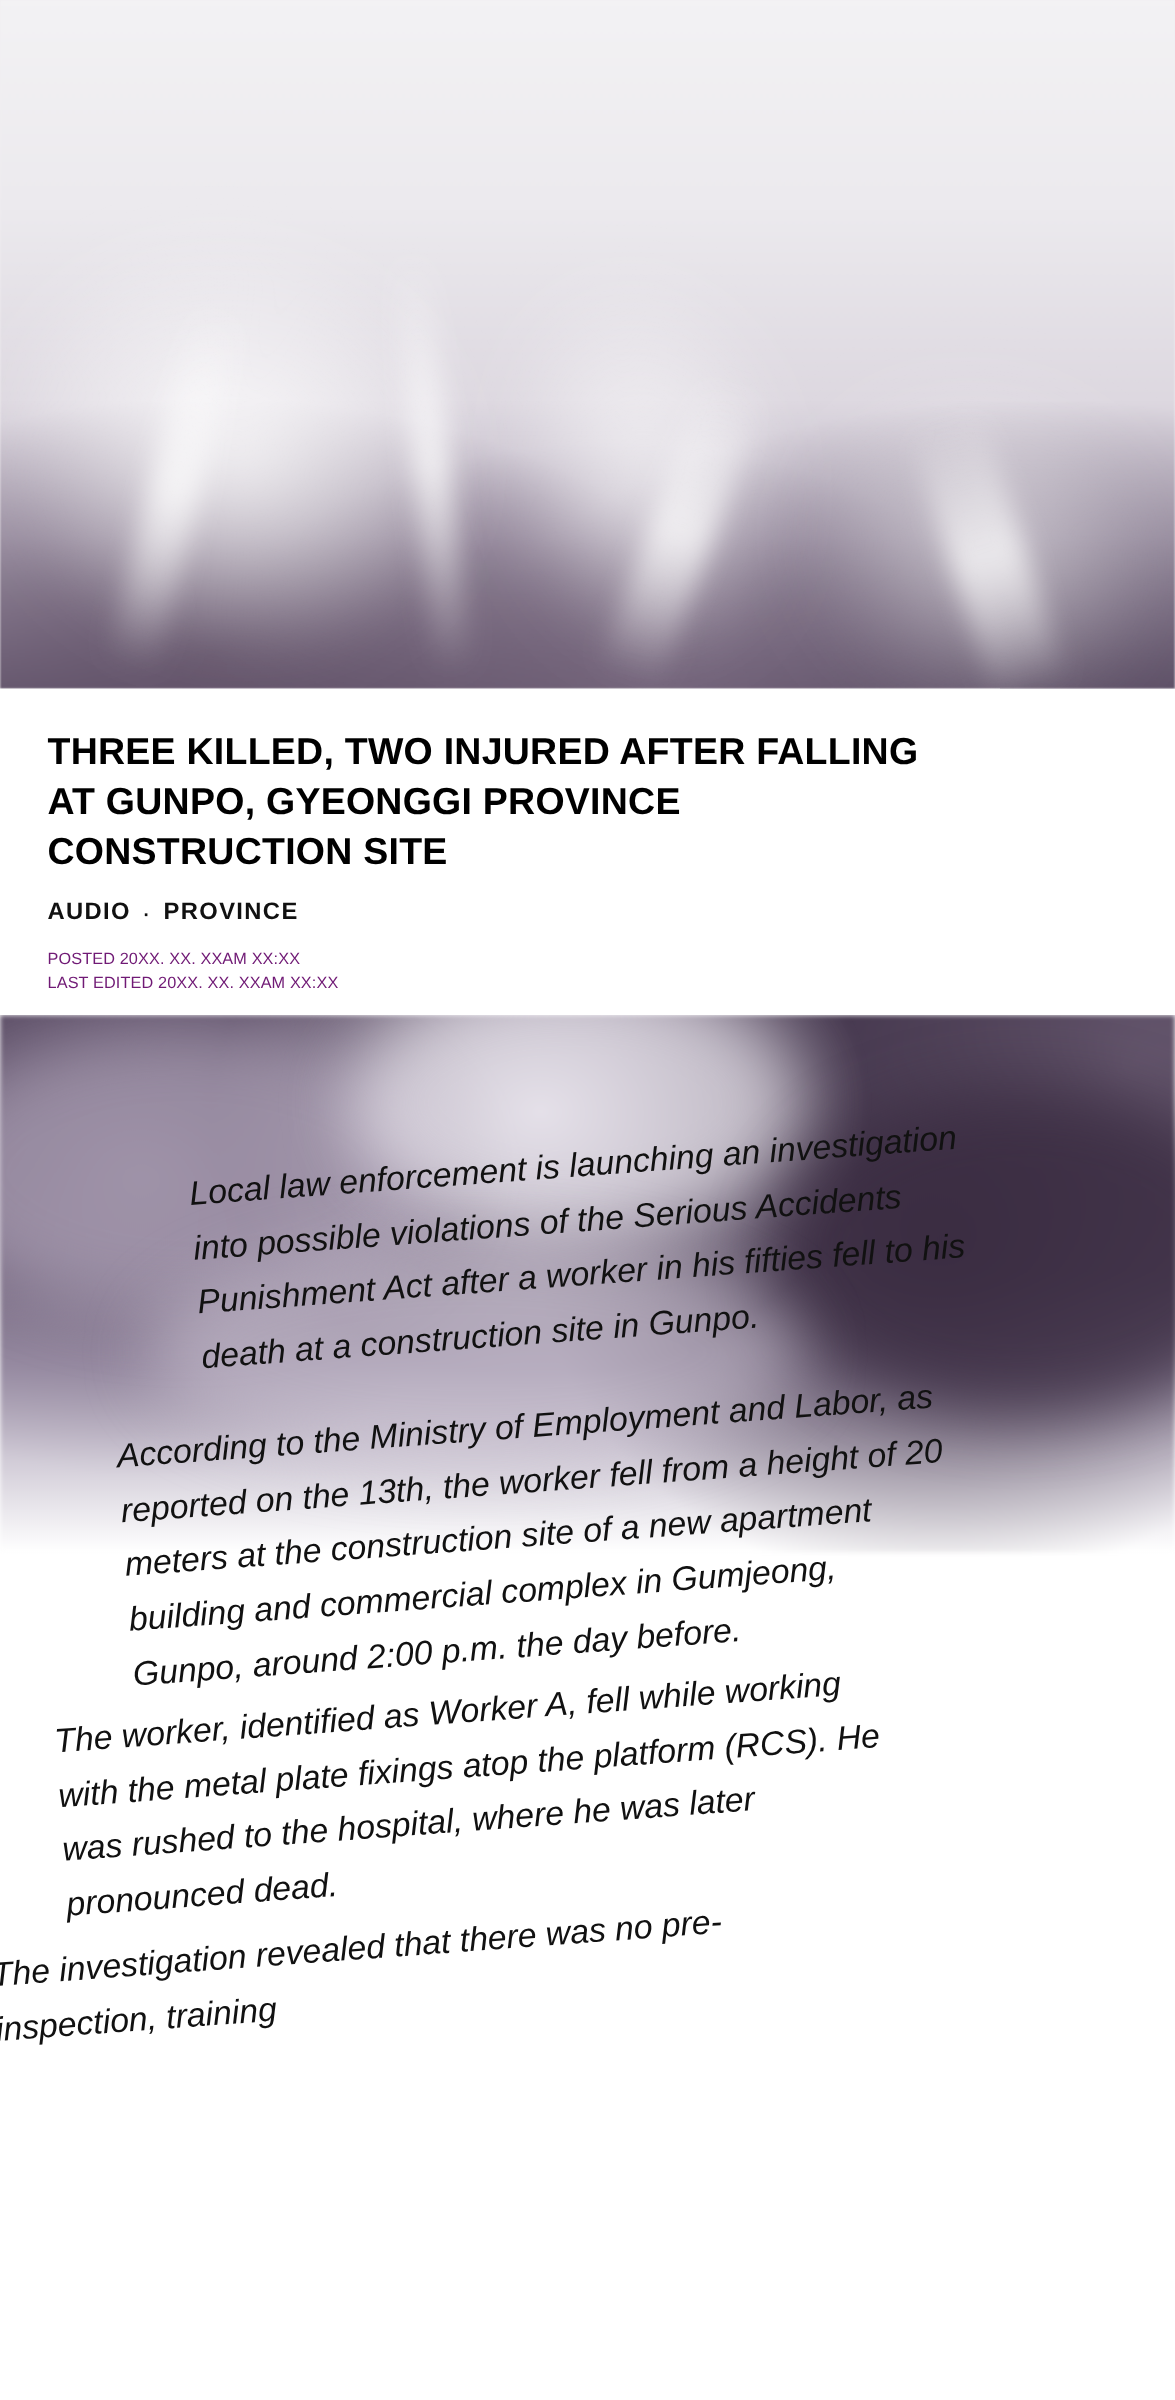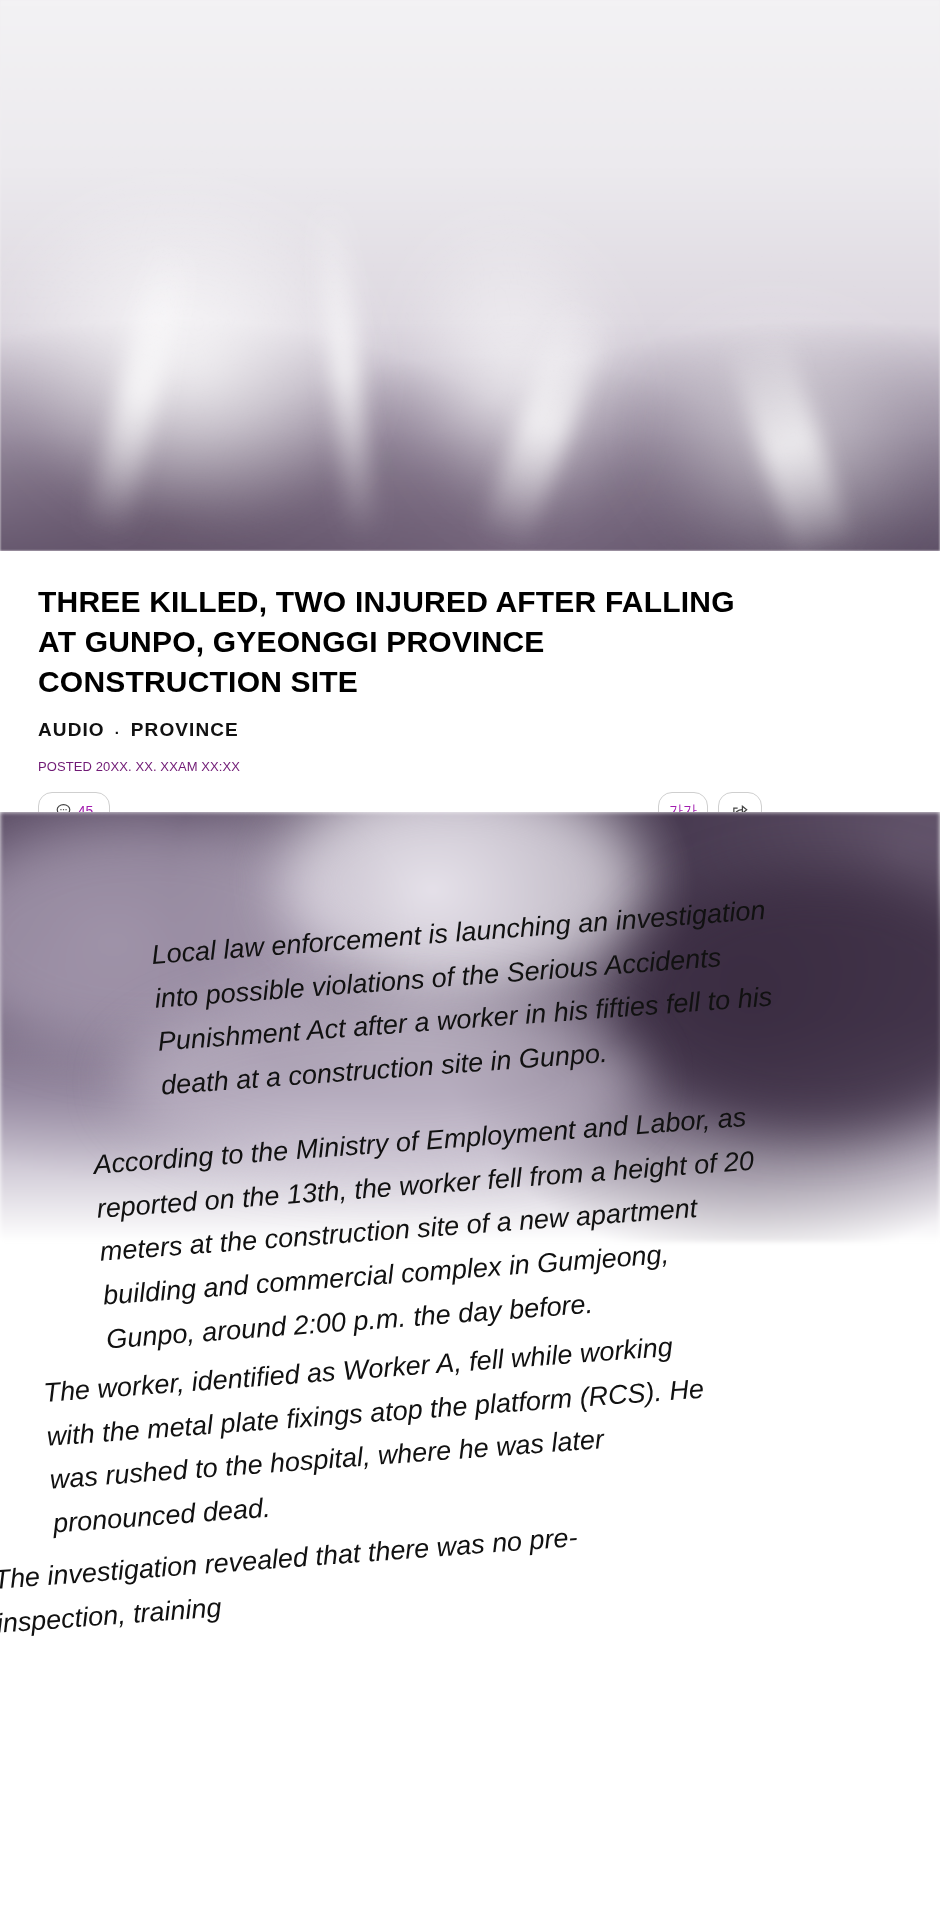--- a/index.html
+++ b/index.html
@@ -211,20 +211,21 @@
   <h1 class="headline">THREE KILLED, TWO INJURED AFTER FALLING AT GUNPO, GYEONGGI PROVINCE CONSTRUCTION SITE</h1>
 
   <div class="subrow">
     <span>AUDIO</span>
     <span class="dot">·</span>
     <span>PROVINCE</span>
   </div>
 
   <div class="meta">
     <div>POSTED 20XX. XX. XXAM XX:XX</div>
+    <div>LAST EDITED 20XX. XX. XXAM XX:XX</div>
   </div>
 
   <div class="actions">
 
     <div class="pill">
       <span>
         <svg class="icon-svg" width="17" height="17" viewBox="0 0 20 20" fill="none" stroke="#444" stroke-width="1.4">
           <path d="M2.6 9.1c0-3.3 3.3-6 7.4-6s7.4 2.7 7.4 6-3.3 6-7.4 6c-.9 0-1.7-.1-2.5-.3L4 16.3l.9-2.5C3.5 12.6 2.6 10.9 2.6 9.1z"></path>
           <circle cx="7" cy="9" r="0.8" fill="#444" stroke="none"></circle>
           <circle cx="10" cy="9" r="0.8" fill="#444" stroke="none"></circle>

